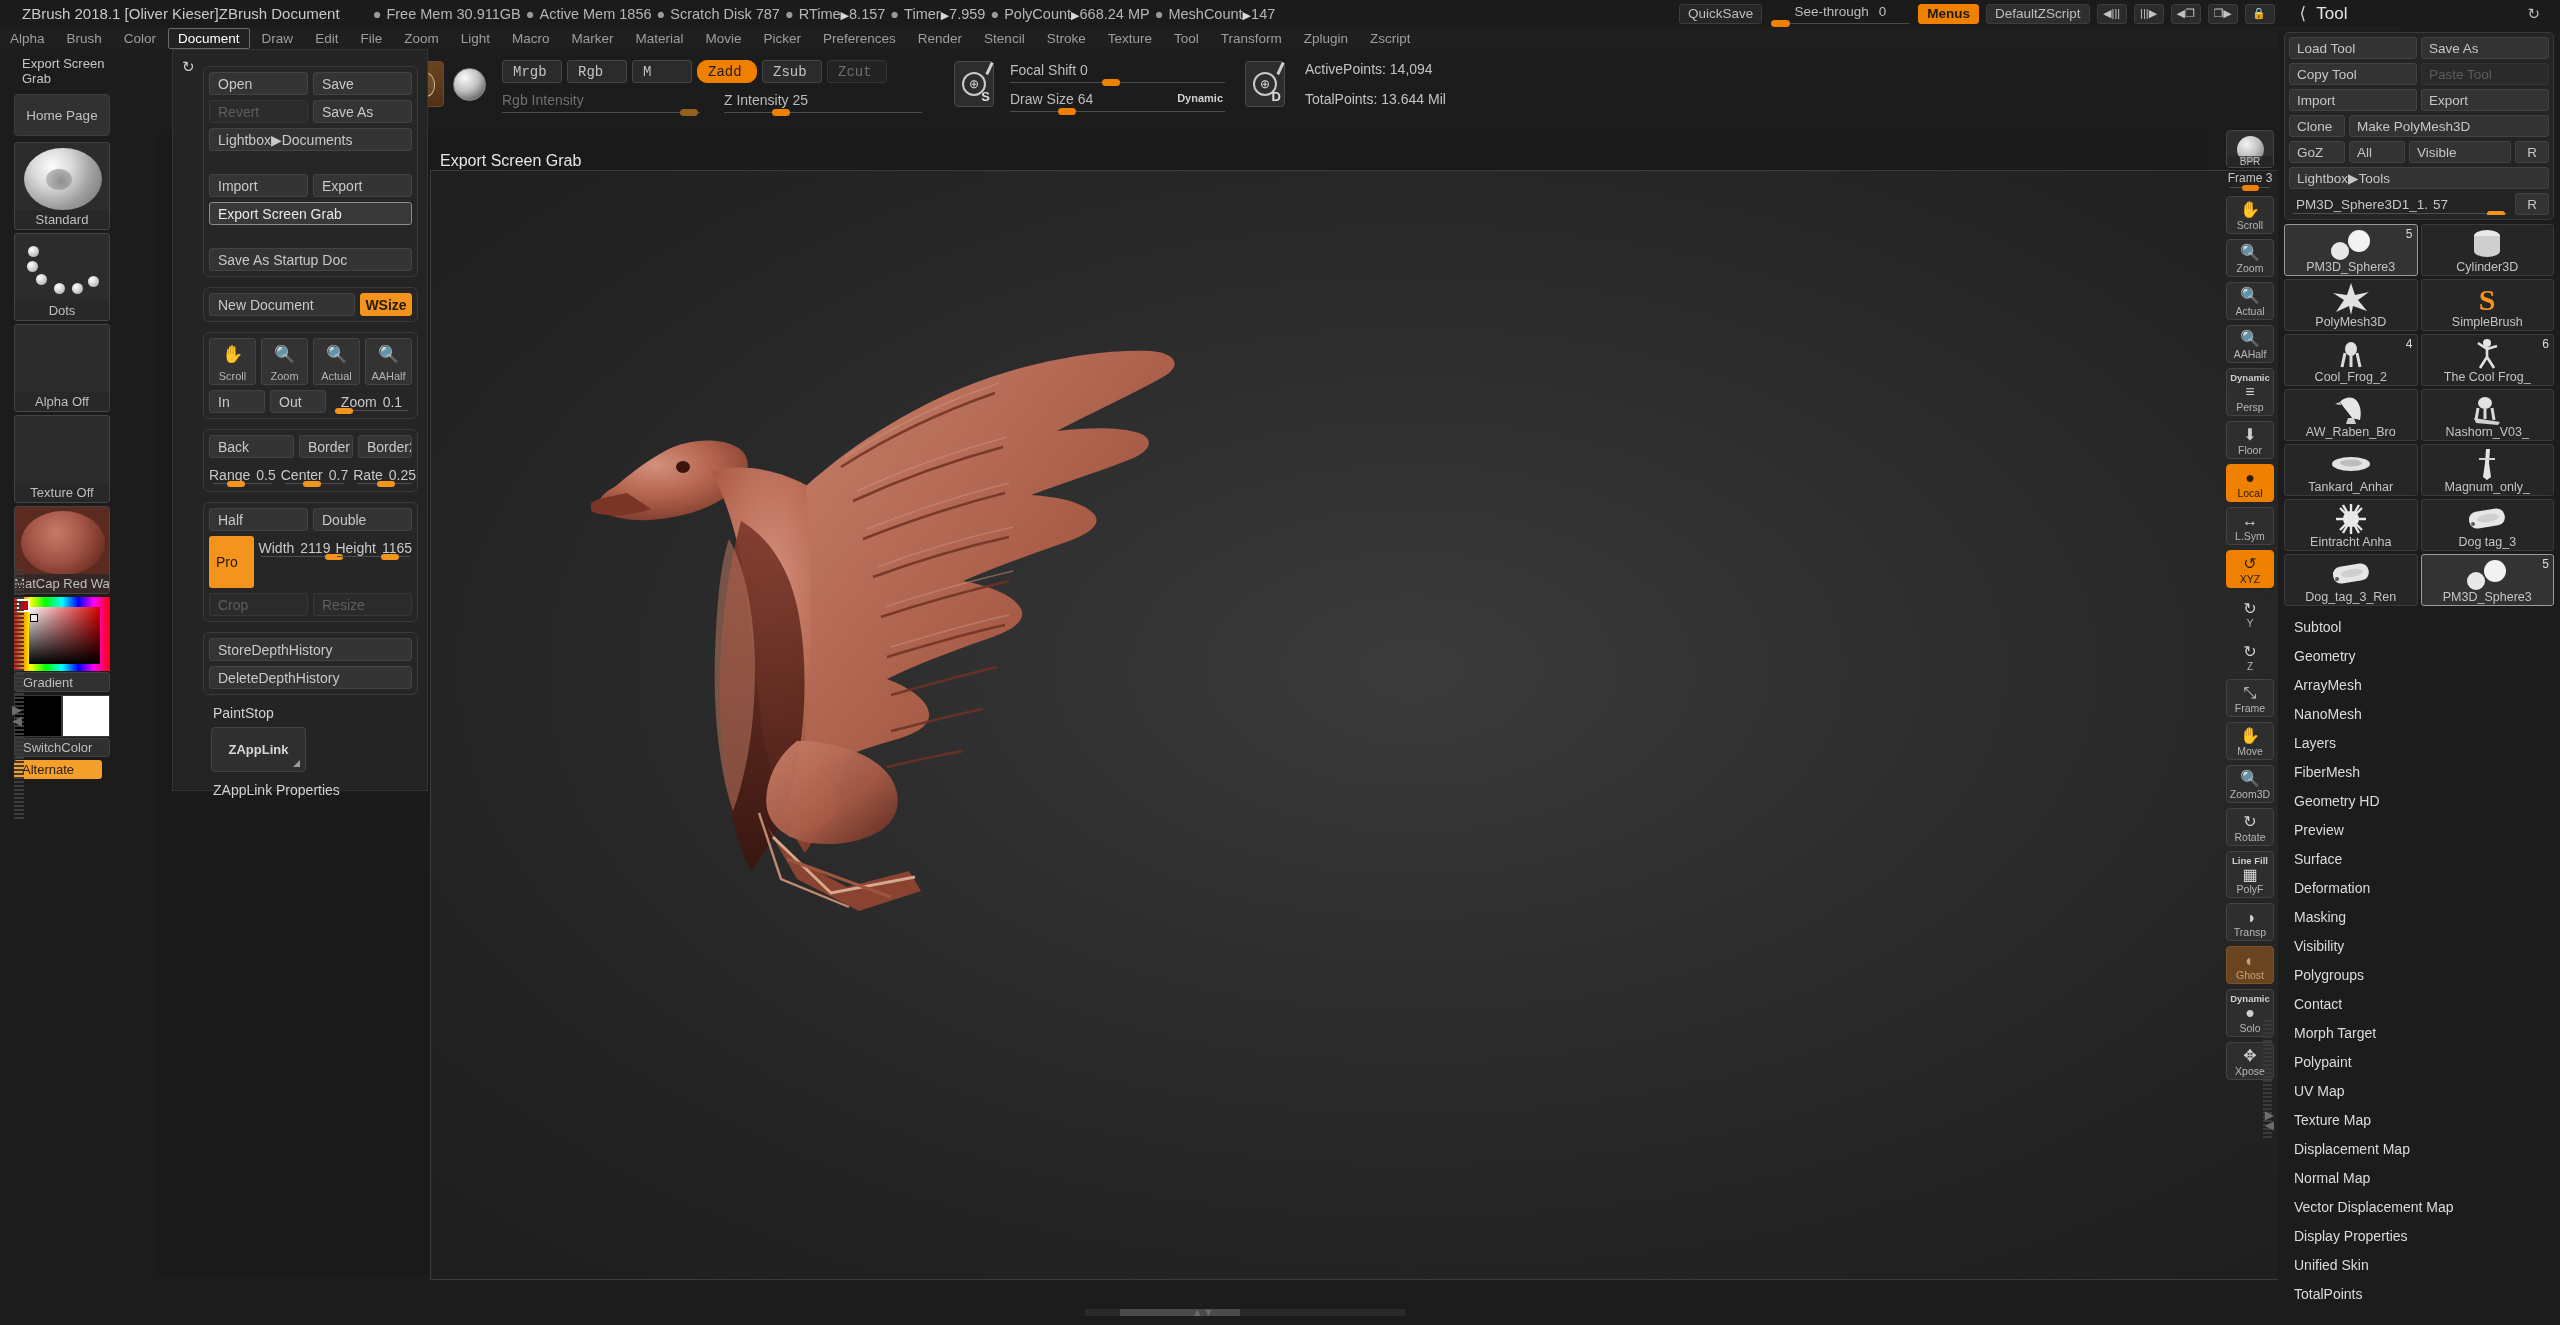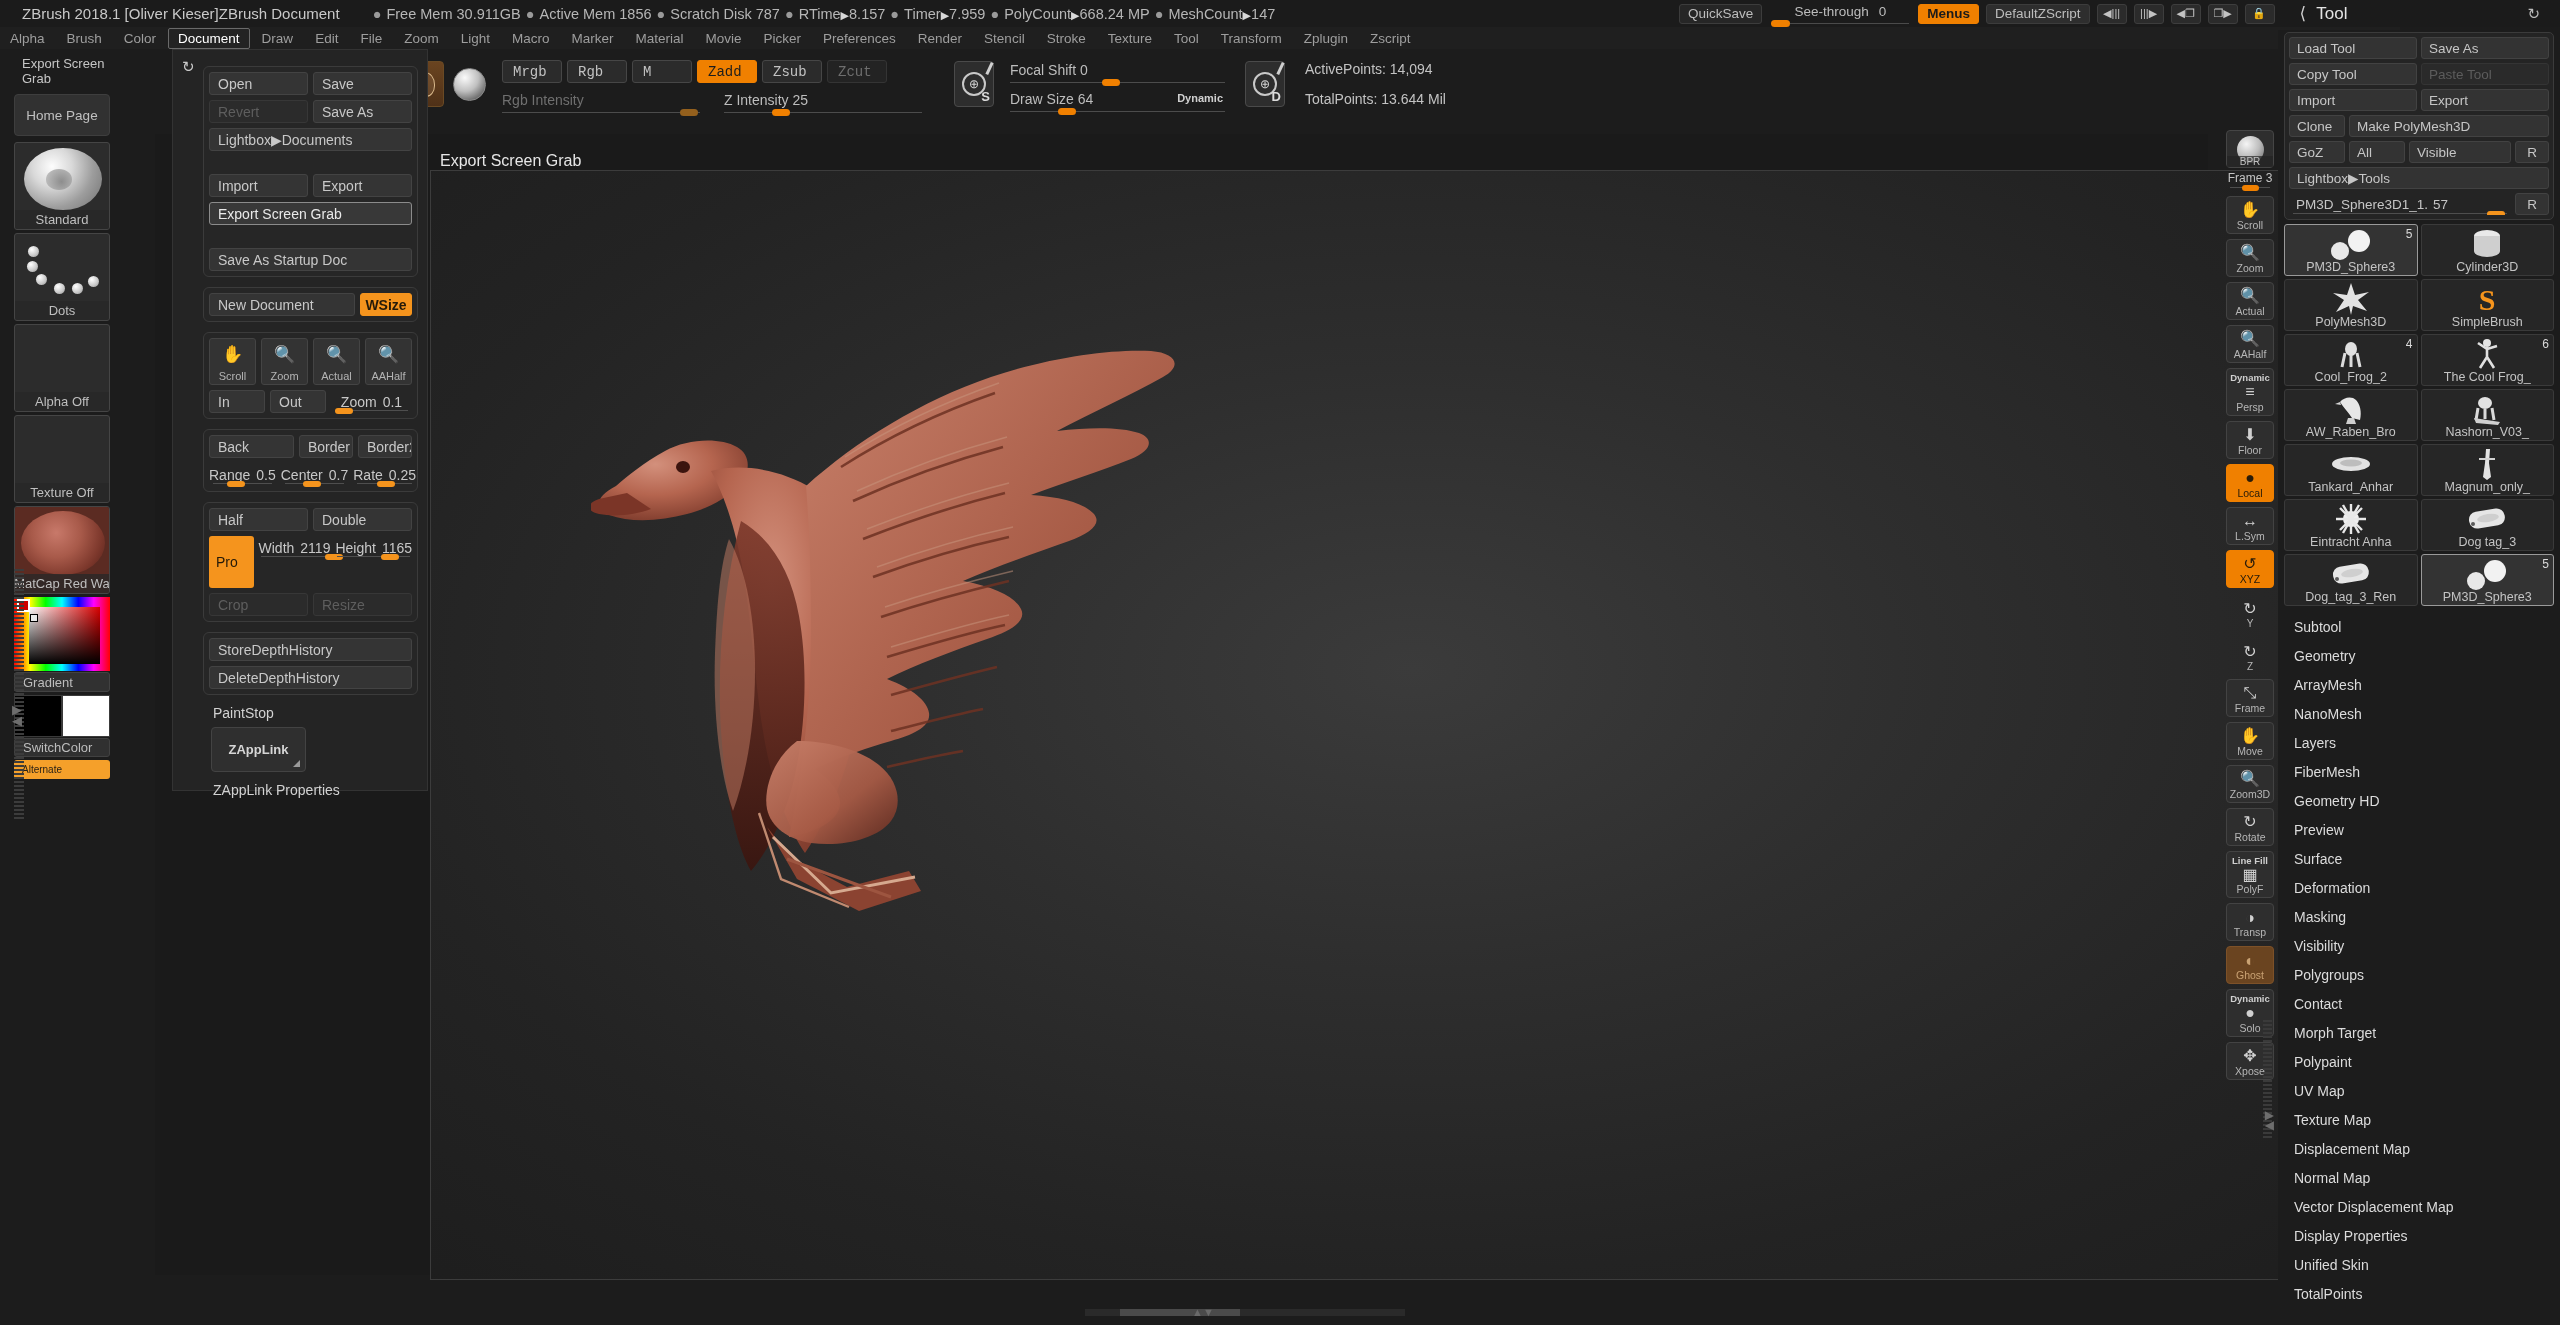--- a/index.html
+++ b/index.html
@@ -120,22 +120,22 @@
   }
   .bw-row { margin: 0 10px 0 14px; width: 96px; height: 42px; display: flex; }
   .bw-row .bk { flex: 1; background: #000; border: 1px solid #3a3a3a; }
   .bw-row .wt { flex: 1; background: #fff; border: 1px solid #3a3a3a; }
   .switchcolor {
     margin: 1px 10px 3px 14px; width: 96px; height: 19px; background: #303030;
     border: 1px solid #414141; border-radius: 3px; font-size: 13px; color: #bdbdbd;
     display: flex; align-items: center; padding-left: 8px;
   }
   .alternate {
-    margin: 1px 10px 0 14px; width: 96px; height: 19px; background: #f5a02a;
-    border-radius: 3px; font-size: 10px; color: #2a2116;
+    margin: 1px 10px 0 14px; width: 88px; height: 19px; background: #f5a02a;
+    border-radius: 3px; font-size: 13px; color: #2a2116;
     display: flex; align-items: center; padding-left: 8px;
   }
   .left-grip { position:absolute; left:14px; top:520px; width:10px; height:250px;
     background: repeating-linear-gradient(180deg,#3c3c3c 0 2px,transparent 2px 4px); }
   .left-arrows { position:absolute; left:12px; top:655px; color:#6d6d6d; font-size:13px; line-height:11px; }
 
   
   .toolrow { position: absolute; left: 178px; top: 52px; right: 345px; height: 64px; }
   .tool-ico {
     position: relative; width: 42px; height: 42px; display: inline-flex;
@@ -162,21 +162,21 @@
   .mat-sphere {
     width: 33px; height: 33px; border-radius: 50%;
     background: radial-gradient(circle at 35% 28%, #fafafa, #c0c0c0 45%, #6d6d6d 78%, #3a3a3a 100%);
     border: 1px solid #8c8c8c;
   }
   .mode-btn {
     height: 23px; min-width: 60px; padding: 0 10px; border: 1px solid #464646;
     border-radius: 3px; background: #2b2b2b; color: #c2c2c2; font-size: 14px;
     display: flex; align-items: center; justify-content: flex-start;
   }
-  .mode-btn.on { background: #f08000; border-color: #f08000; color: #1d1d1d; }
+  .mode-btn.on { background: #f08000; border-color: #f08000; color: #1d1d1d; border-radius: 10px; }
   .mode-btn.off { color: #6e6e6e; border-color: #343434; background: #232323; }
   .slider-lbl { position: relative; font-size: 14px; color: #bdbdbd; }
   .slider-track { position:absolute; left:0; right:0; bottom:-5px; height:1px; background:#4c4c4c; }
   .slider-knob { position:absolute; bottom:-8px; width:18px; height:7px; border-radius:4px; background:#f08000; }
   .slider-knob.dim { background: #94601d; }
   .circ-ico {
     position: relative; width: 40px; height: 40px; display:flex; align-items:center; justify-content:center;
   }
   .circ-ico .ring { width:24px; height:24px; border:2px solid #c9c9c9; border-radius:50%;
     display:flex; align-items:center; justify-content:center; font-size:12px; color:#d4d4d4;}

